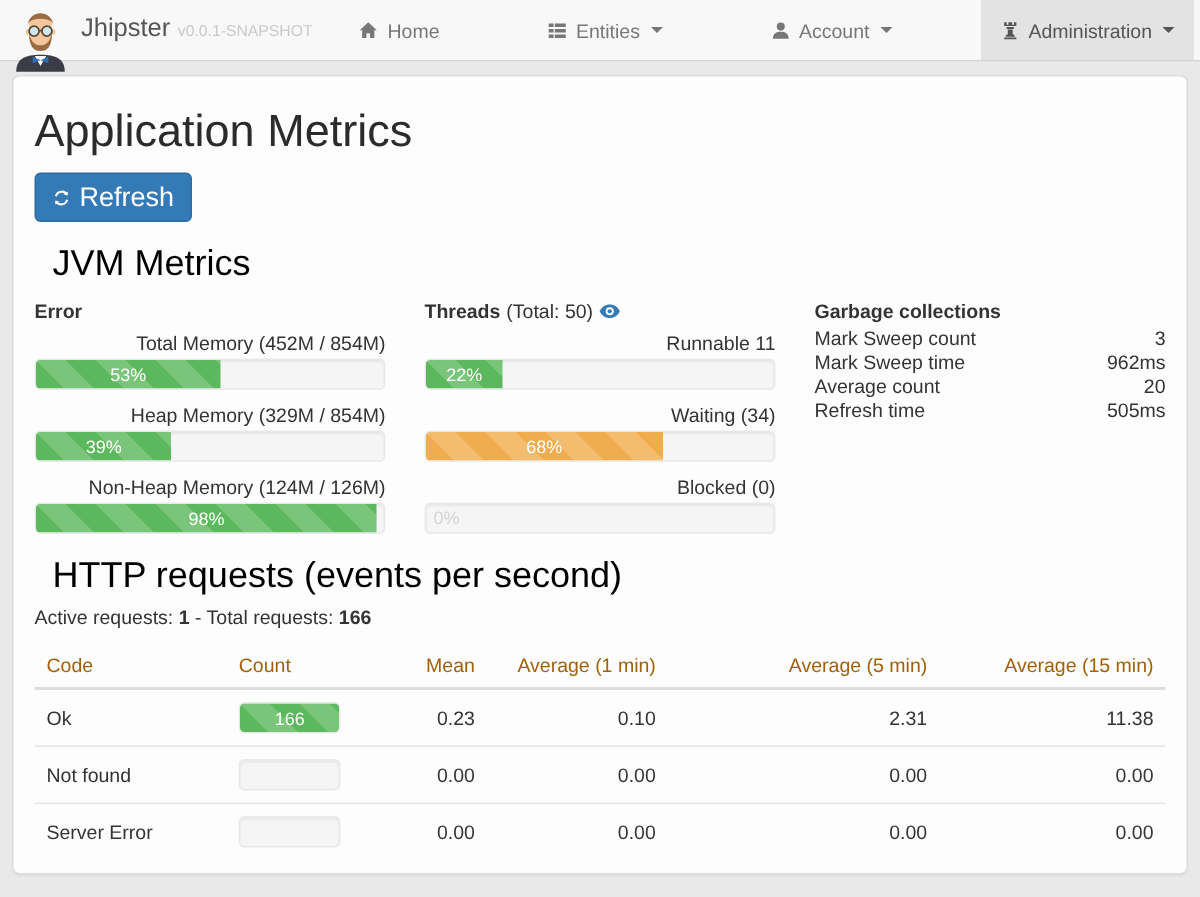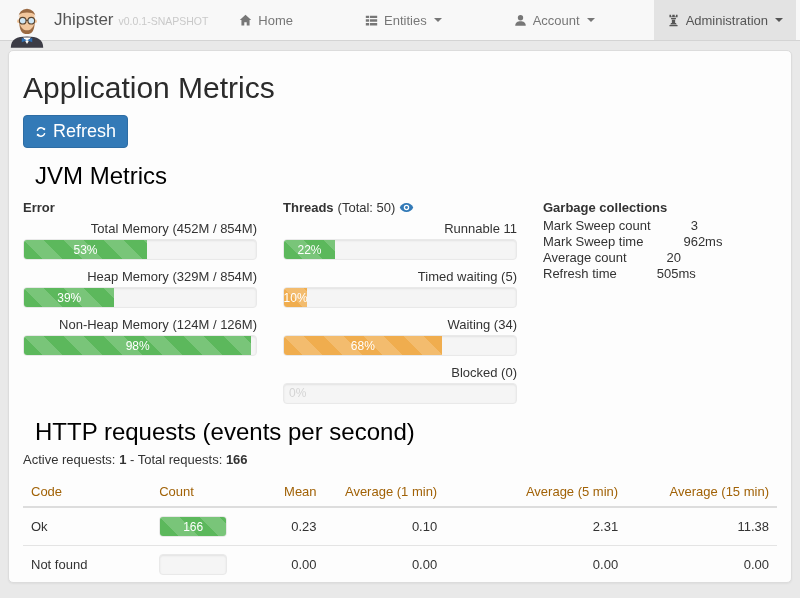--- a/index.html
+++ b/index.html
@@ -57,21 +57,21 @@
     box-shadow:inset 0 1px 2px rgba(0,0,0,.08);overflow:hidden;position:relative;
   }
   .progress-bar{
     height:100%;display:flex;align-items:center;justify-content:center;
     color:#fff;font-size:12px;
     background-image:linear-gradient(45deg,rgba(255,255,255,.18) 25%,transparent 25%,transparent 50%,rgba(255,255,255,.18) 50%,rgba(255,255,255,.18) 75%,transparent 75%,transparent);
     background-size:40px 40px;
   }
   .zero-label{position:absolute;left:5px;top:0;line-height:19px;font-size:12px;color:#d4d4d4;}
   
-  .gc-row{display:flex;line-height:16px;gap:40px;}
+  .gc-row{display:flex;justify-content:space-between;line-height:16px;gap:40px;}
   
   .subline{margin:2px 0 10px;}
   .subline b{font-weight:bold;}
   table.metrics{width:100%;border-collapse:collapse;margin-top:2px;}
   table.metrics th{
     text-align:left;font-weight:normal;padding:7px 8px;border-bottom:2px solid #ddd;color:#a16207;
   }
   table.metrics td{padding:8px;border-top:1px solid #e4e4e4;vertical-align:middle;}
   table.metrics th.num,table.metrics td.num{text-align:right;}
   table.metrics tr:first-child td{border-top:none;}
@@ -221,29 +221,20 @@
   <div class="metric">
     <div class="bar-label">Runnable 11</div>
     <div class="progress">
       <div class="progress-bar" style="width: 22%; background-color: rgb(92, 184, 92);">
                 <span class="pct">22%</span>
               </div>
 
     </div>
   </div>
 
-  <div class="metric">
-    <div class="bar-label">Timed waiting (5)</div>
-    <div class="progress">
-      <div class="progress-bar" style="width: 10%; background-color: rgb(240, 173, 78);">
-                <span class="pct">10%</span>
-              </div>
-
-    </div>
-  </div>
 
   <div class="metric">
     <div class="bar-label">Waiting (34)</div>
     <div class="progress">
       <div class="progress-bar" style="width: 68%; background-color: rgb(240, 173, 78);">
                 <span class="pct">68%</span>
               </div>
 
     </div>
   </div>

